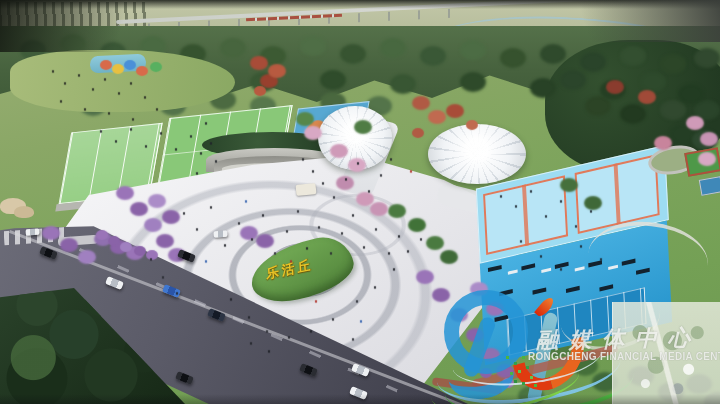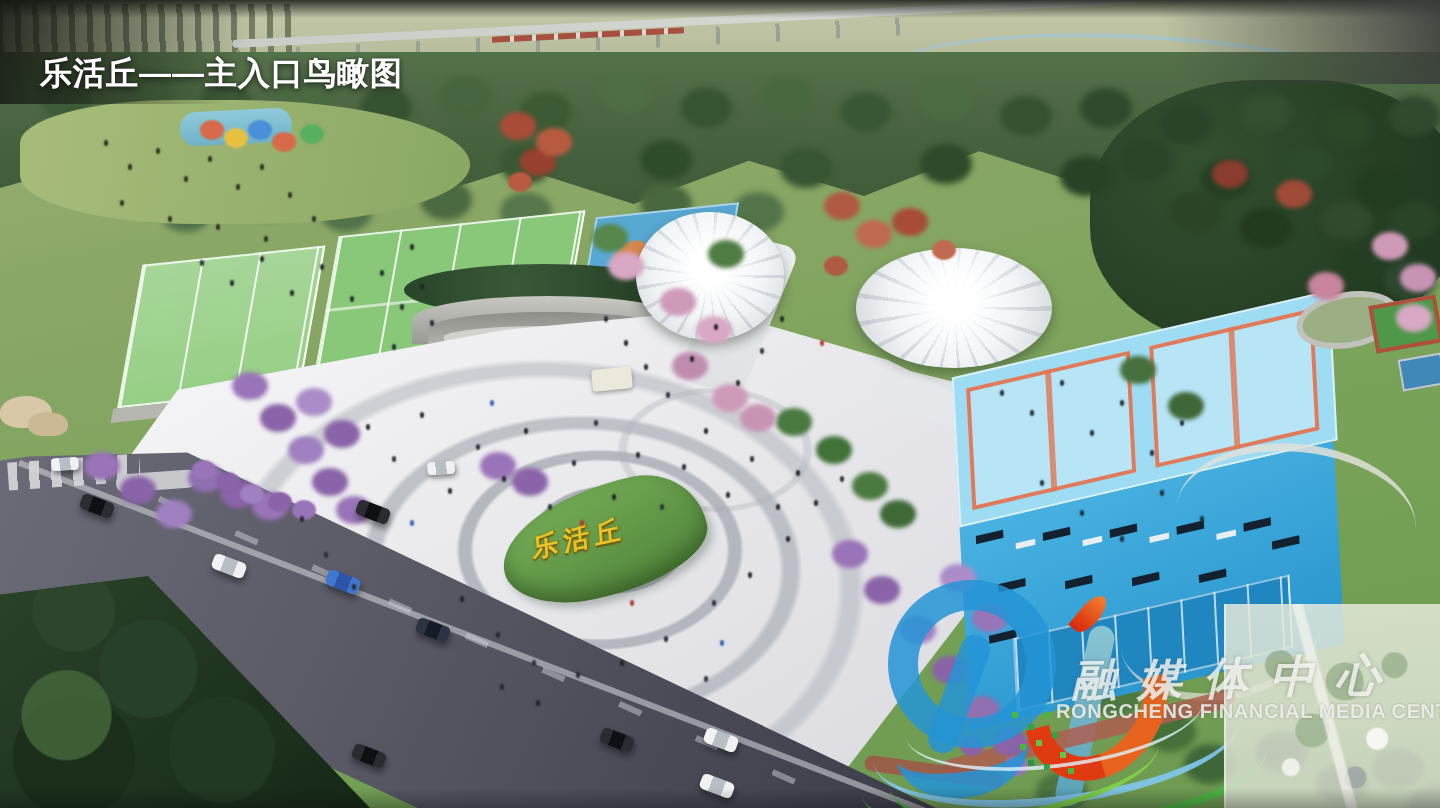--- a/index.html
+++ b/index.html
@@ -339,15 +339,14 @@
   <div class="abs arc-gr2"></div>
   <div class="abs confetti"></div>
   <div class="abs plan-overlay"></div>
   <div class="abs wm-cn">融媒体中心</div>
   <div class="abs wm-en">RONGCHENG FINANCIAL MEDIA CENTRE</div>
 
   <div class="abs vtop"></div>
   <div class="abs vtl"></div>
   <div class="abs vtr"></div>
   <div class="abs bottom-shade"></div>
-  <div class="abs title">乐活丘——主入口鸟瞰图</div>
 
 </div>
 
 </body></html>

